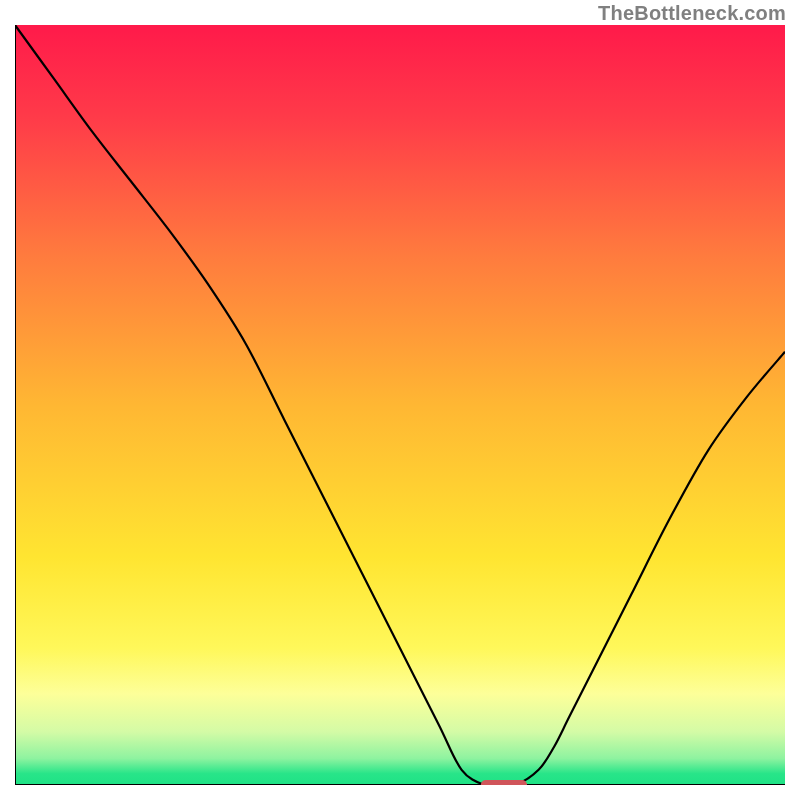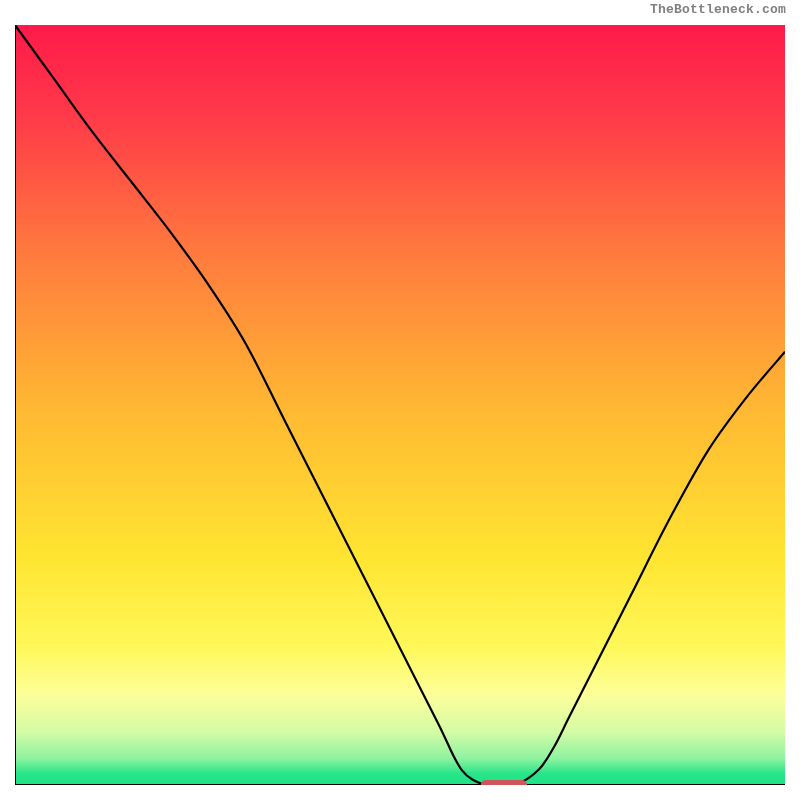--- a/index.html
+++ b/index.html
@@ -28,22 +28,22 @@
     position: absolute;
     left: 0;
     top: 0;
     width: 100%;
     height: 100%;
   }
   .watermark {
     position: absolute;
     top: 2px;
     right: 14px;
-    font-family: Liberation Mono, monospace;
-    font-size: 13px;
+    font-family: Liberation Sans, sans-serif;
+    font-size: 20px;
     font-weight: 600;
     color: #808080;
     letter-spacing: 0.2px;
   }
   .axis-line {
     stroke: #000000;
     stroke-width: 2;
     fill: none;
   }
   .curve-path {

